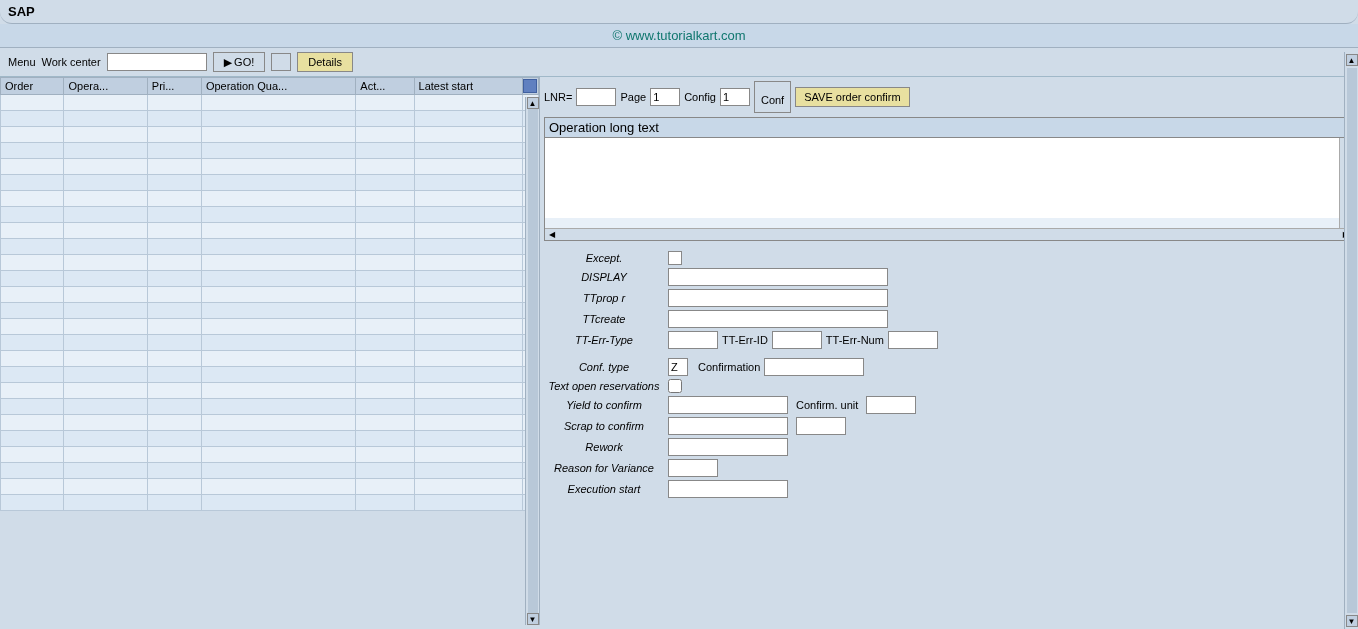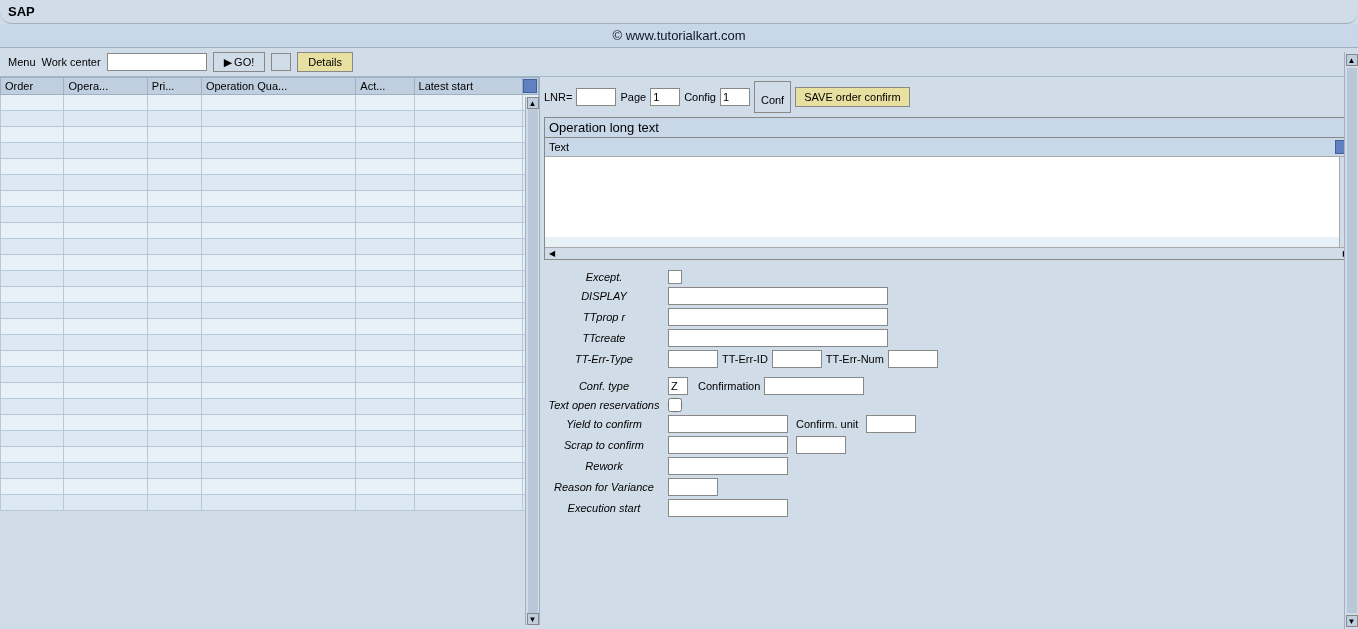--- a/index.html
+++ b/index.html
@@ -17,21 +17,21 @@
       font-weight: bold;
       font-size: 13px;
       color: #000;
       border-bottom: 1px solid #a0b0c0;
       border-radius: 12px;
     }
     .watermark-bar {
       background: #c8d8e8;
       text-align: center;
       padding: 4px;
-      color: #0f172a;
+      color: #0f766e;
       font-size: 13px;
       border-bottom: 1px solid #a0b0c0;
     }
     .main-container {
       display: flex;
       flex-direction: column;
       height: calc(629px - 52px);
     }
     .header-row {
       padding: 6px 12px;
@@ -583,24 +583,20 @@
         <input type="text" class="small-input config-input" value="1" style="">
         <button class="conf-btn">Conf</button>
         <button class="save-btn">SAVE order confirm</button>
       </div>
 
       <div class="op-long-text-box">
         <div class="op-long-text-header">
           <span>Operation long text</span>
         </div>
         <div style="position:relative;">
-          <div class="text-section-header">
-            <span>Text</span>
-            <div style="width:14px;height:14px;background:#6080c0;border:1px solid #4060a0;"></div>
-          </div>
           <div style="display:flex; height:90px;">
             <textarea class="text-content" style="flex: 1 1 0%;"></textarea>
             <div style="width:14px; background:#d0dce8; border-left:1px solid #aaa; display:flex; flex-direction:column; align-items:center; justify-content:space-between; padding:2px 0;">
               <div style="font-size:8px; cursor:pointer;">▲</div>
               <div style="font-size:8px; cursor:pointer;">▼</div>
             </div>
           </div>
           <div class="horiz-scroll">
             <div style="font-size:8px; cursor:pointer;">◀</div>
             <div style="flex:1;"></div>

